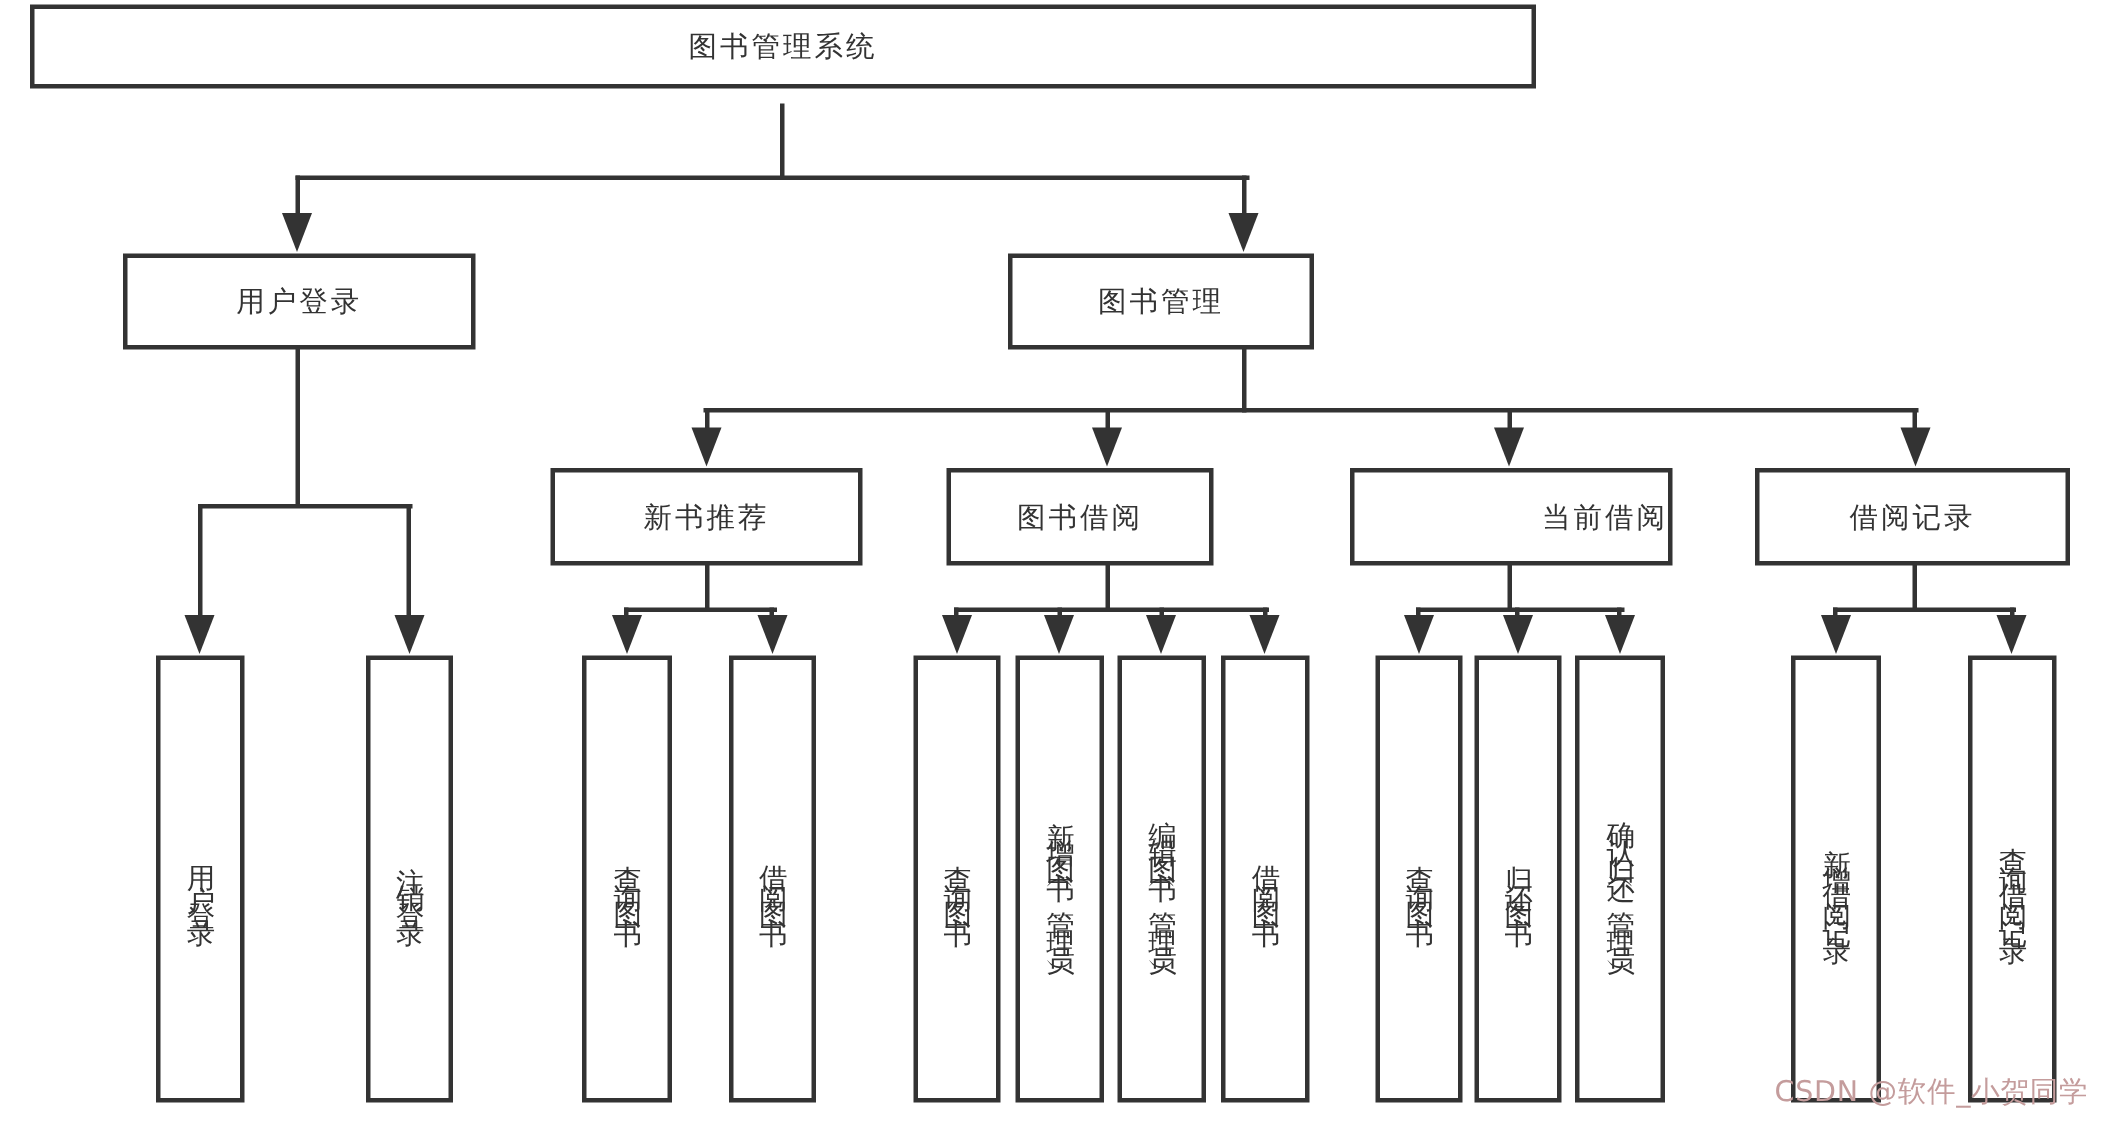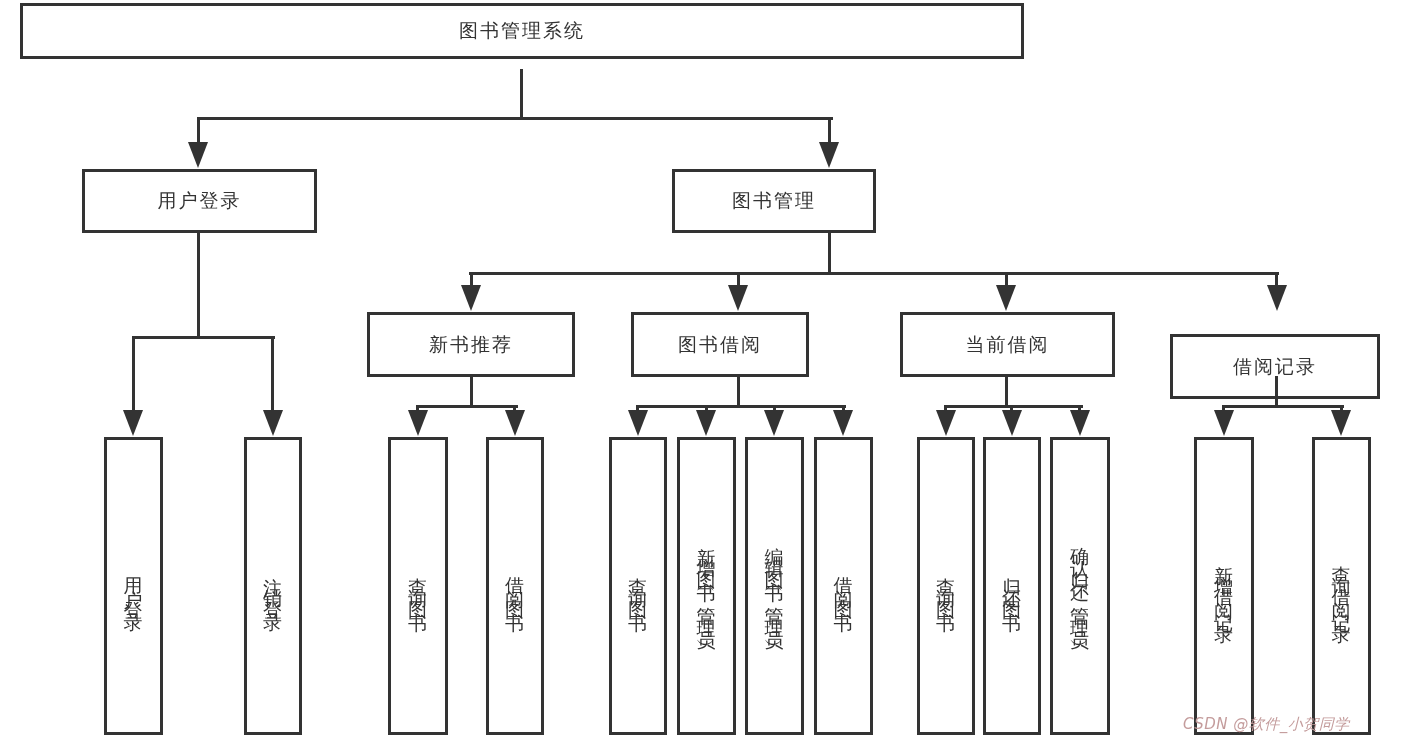--- a/index.html
+++ b/index.html
@@ -22,22 +22,22 @@
     writing-mode:vertical-rl;text-orientation:mixed;
     font-size:19px;letter-spacing:12px;line-height:1;white-space:nowrap;
   }
   .ln{position:absolute;background:var(--line);}
   .arr{
     position:absolute;width:0;height:0;
     border-left:10px solid transparent;border-right:10px solid transparent;
     border-top:26px solid var(--line);
   }
   .watermark{
-    position:absolute;left:1183px;top:715px;font-size:15px;
-    color:var(--watermark);white-space:nowrap;letter-spacing:0.5px;font-style:italic;
+    position:absolute;left:1183px;top:715px;font-size:19px;
+    color:var(--watermark);white-space:nowrap;letter-spacing:0.5px;
   }
 </style>
 </head>
 <body>
 
 <div class="canvas">
 
   <div class="node h" style="left:20px;top:3px;width:1004px;height:56px;">
     <span>图书管理系统</span>
   </div>
@@ -73,24 +73,24 @@
   <div class="arr" style="left:728px;top:285px;"></div>
   <div class="arr" style="left:996px;top:285px;"></div>
   <div class="arr" style="left:1267px;top:285px;"></div>
 
   <div class="node h" style="left:367px;top:312px;width:208px;height:65px;">
     <span>新书推荐</span>
   </div>
   <div class="node h" style="left:631px;top:312px;width:178px;height:65px;">
     <span>图书借阅</span>
   </div>
-  <div class="node h" style="left:900px;top:312px;width:215px;height:65px;">
+  <div class="node h" style="left:900px;top:312px;width:215px;height:65px;justify-content:flex-end;">
     <span>当前借阅</span>
   </div>
-  <div class="node h" style="left:1170px;top:312px;width:210px;height:65px;margin-top:22px;">
+  <div class="node h" style="left:1170px;top:312px;width:210px;height:65px;">
     <span>借阅记录</span>
   </div>
 
   <div class="ln" style="left:470px;top:376px;width:3px;height:31px;"></div>
   <div class="ln" style="left:416px;top:405px;width:102px;height:3px;"></div>
   <div class="ln" style="left:416px;top:405px;width:3px;height:10px;"></div>
   <div class="ln" style="left:513px;top:405px;width:3px;height:10px;"></div>
   <div class="arr" style="left:408px;top:410px;"></div>
   <div class="arr" style="left:505px;top:410px;"></div>
 

